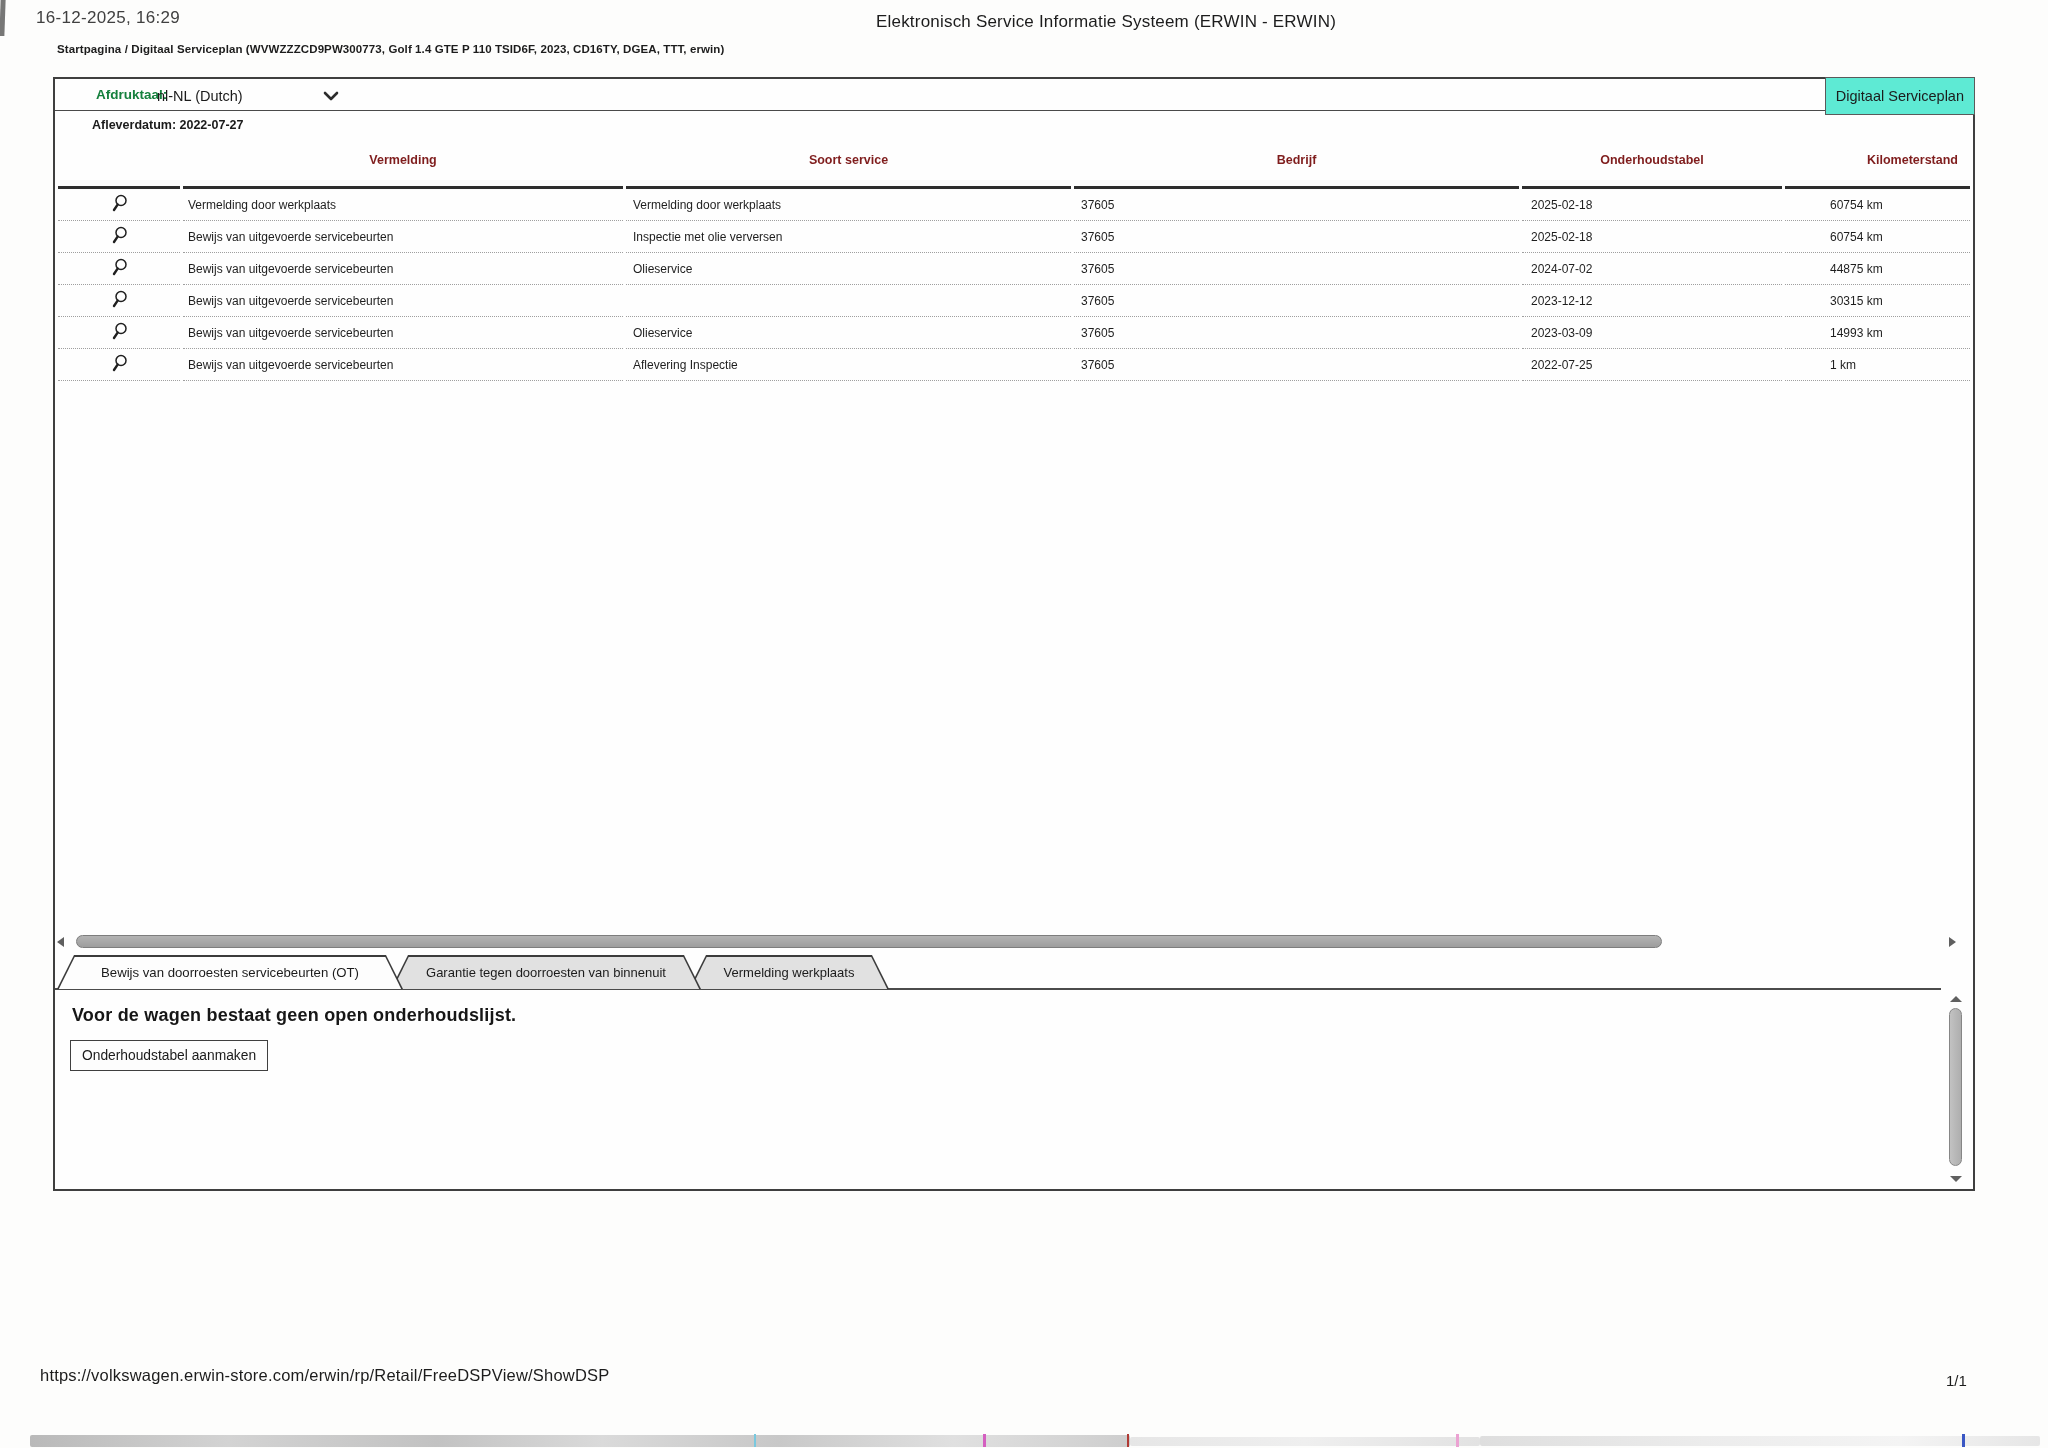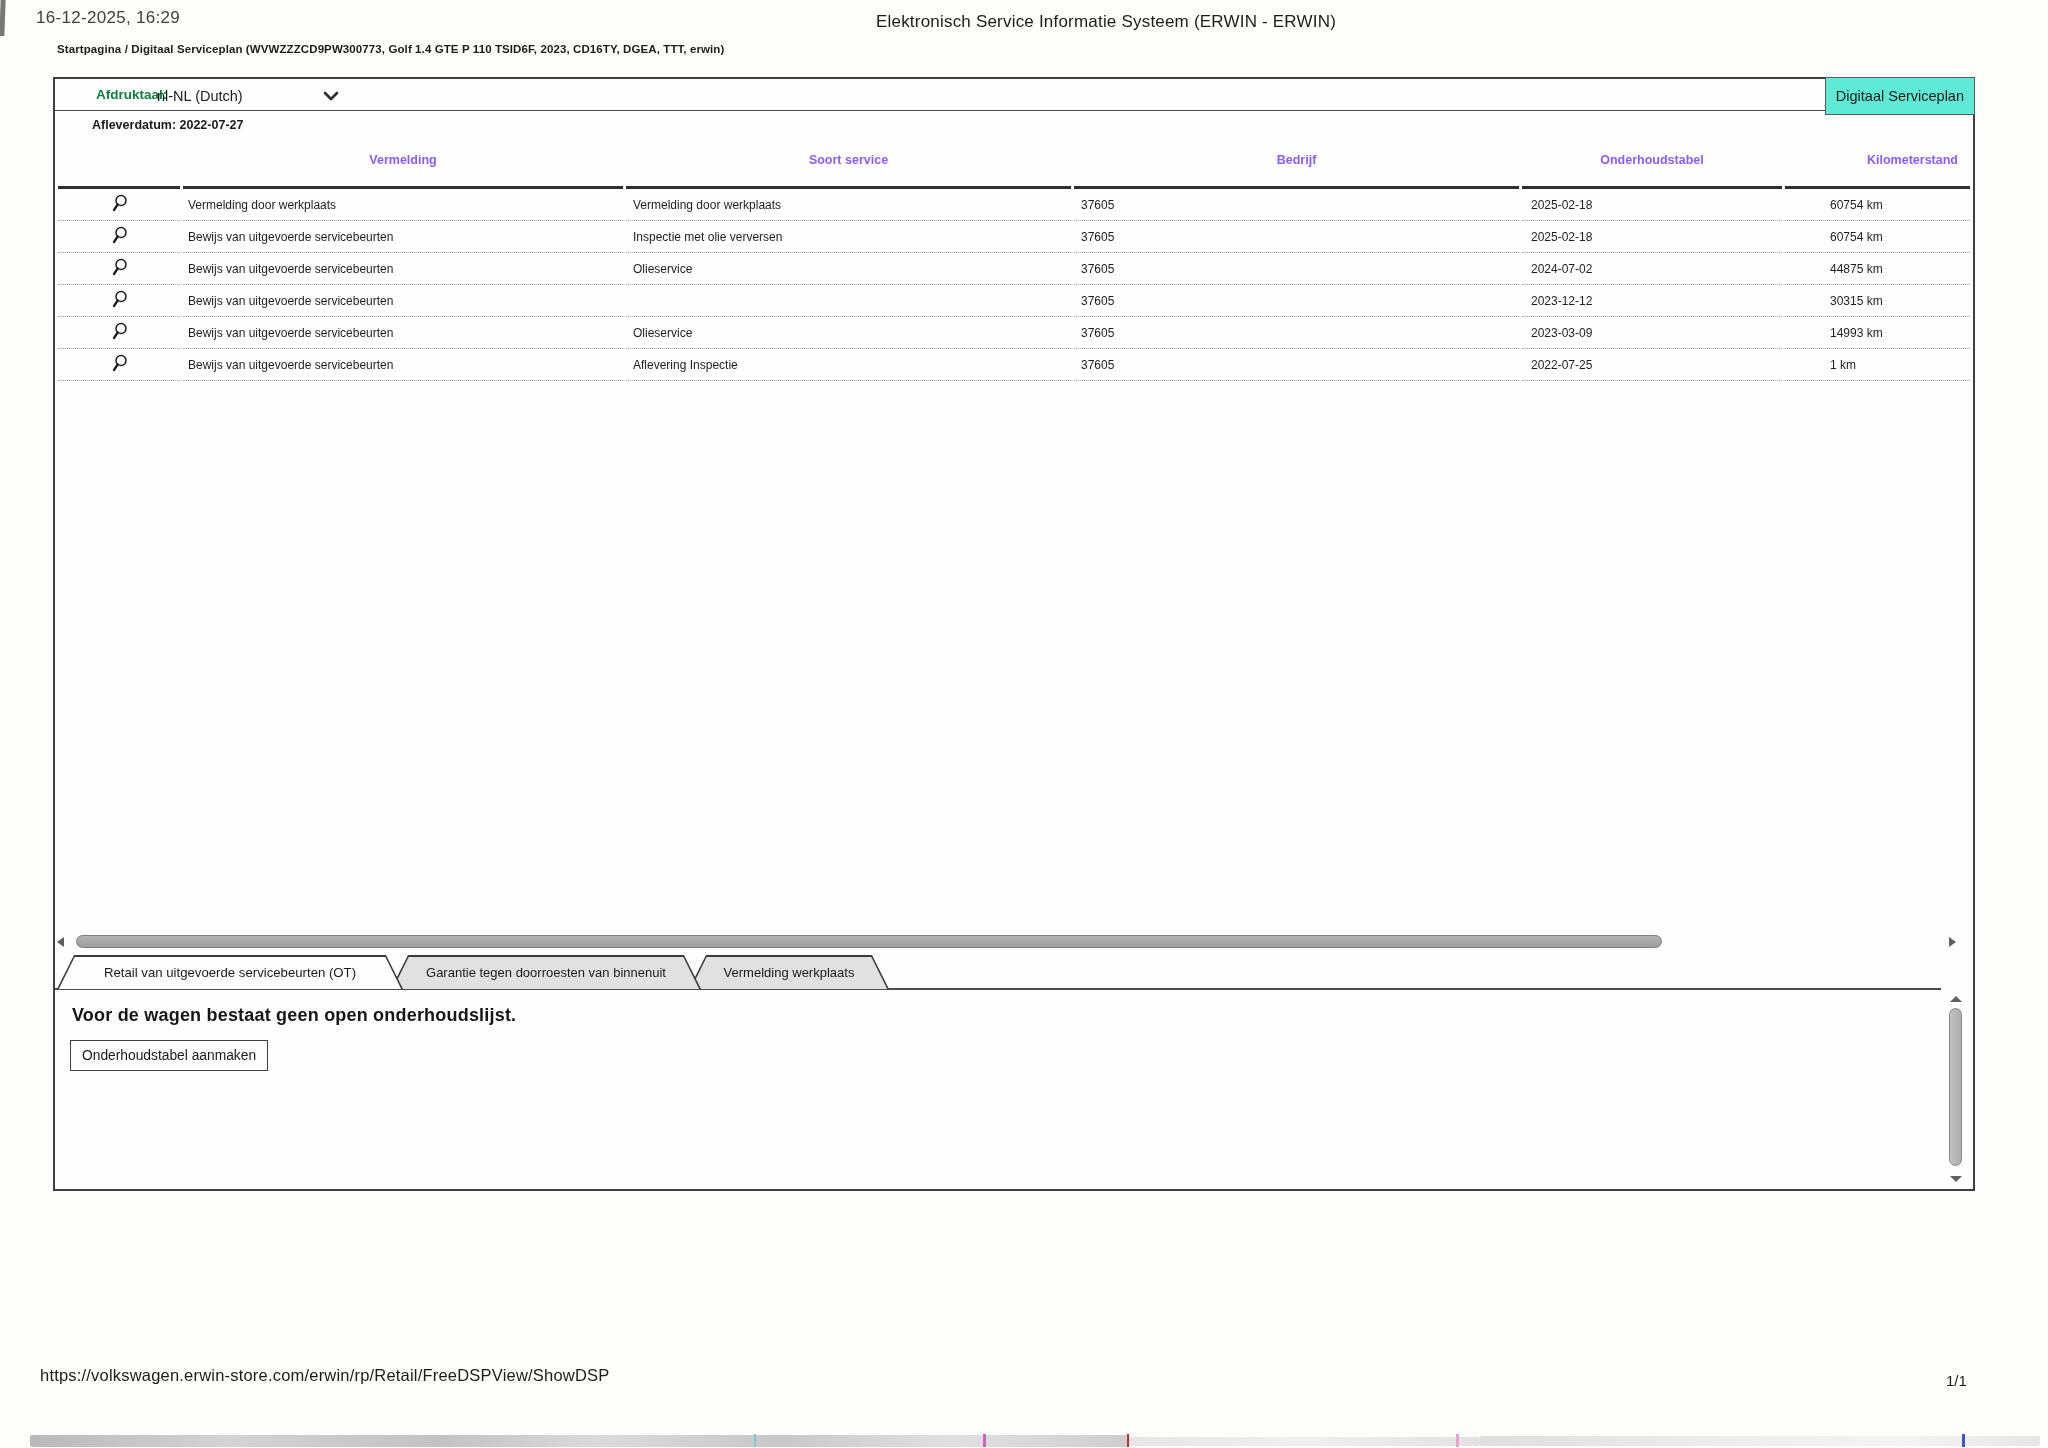--- a/index.html
+++ b/index.html
@@ -26,21 +26,21 @@
   .delivery-row{position:relative;height:28px;margin-left:24px;}
   .delivery-date{position:absolute;left:13px;top:7px;font-size:12.5px;font-weight:700;color:#1b1b1b;}
   
   table.svc{position:absolute;left:0;top:60px;width:100%;table-layout:fixed;border-collapse:separate;border-spacing:3px 0;font-size:12px;color:#1e1e1e;}
   table.svc col.c-icon{width:122px;}
   table.svc col.c-verm{width:440px;}
   table.svc col.c-soort{width:445px;}
   table.svc col.c-bedrijf{width:445px;}
   table.svc col.c-datum{width:260px;}
   table.svc col.c-km{width:auto;}
-  table.svc th{height:50px;vertical-align:middle;padding-bottom:6px;font-size:12.5px;font-weight:700;color:#8b5cf6;border-bottom:3px solid #2e2e2e;text-align:center;}
+  table.svc th{height:50px;vertical-align:middle;padding-bottom:6px;font-size:12.5px;font-weight:700;color:#7f1d1d;border-bottom:3px solid #2e2e2e;text-align:center;}
   table.svc th.h-km{padding-left:70px;}
   table.svc td{height:32px;vertical-align:middle;border-bottom:1px dotted #9f9f9f;white-space:nowrap;overflow:hidden;}
   td.c-icon{text-align:center;}
   td.c-verm{padding-left:5px;}
   td.c-soort{padding-left:7px;}
   td.c-bedrijf{padding-left:7px;}
   td.c-datum{padding-left:9px;}
   td.c-km{padding-left:45px;}
   .mag{display:inline-block;cursor:pointer;}
   
@@ -205,21 +205,21 @@
 
 <div class="hscroll">
   <div class="h-arrow left"></div>
   <div class="h-thumb"></div>
   <div class="h-arrow right"></div>
 </div>
 
 <div class="tab-stub" style="top:959px;"></div>
 <div class="tabs">
   <div class="tab active" style="width:346px;">
-    <div class="tab-inner">Retail van uitgevoerde servicebeurten (OT)</div>
+    <div class="tab-inner">Bewijs van doorroesten servicebeurten (OT)</div>
   </div>
   <div class="tab t2" style="width:310px;">
     <div class="tab-inner">Garantie tegen doorroesten van binnenuit</div>
   </div>
   <div class="tab t3" style="width:200px;">
     <div class="tab-inner">Vermelding werkplaats</div>
   </div>
 </div>
 <div class="tab-baseline"></div>
 

